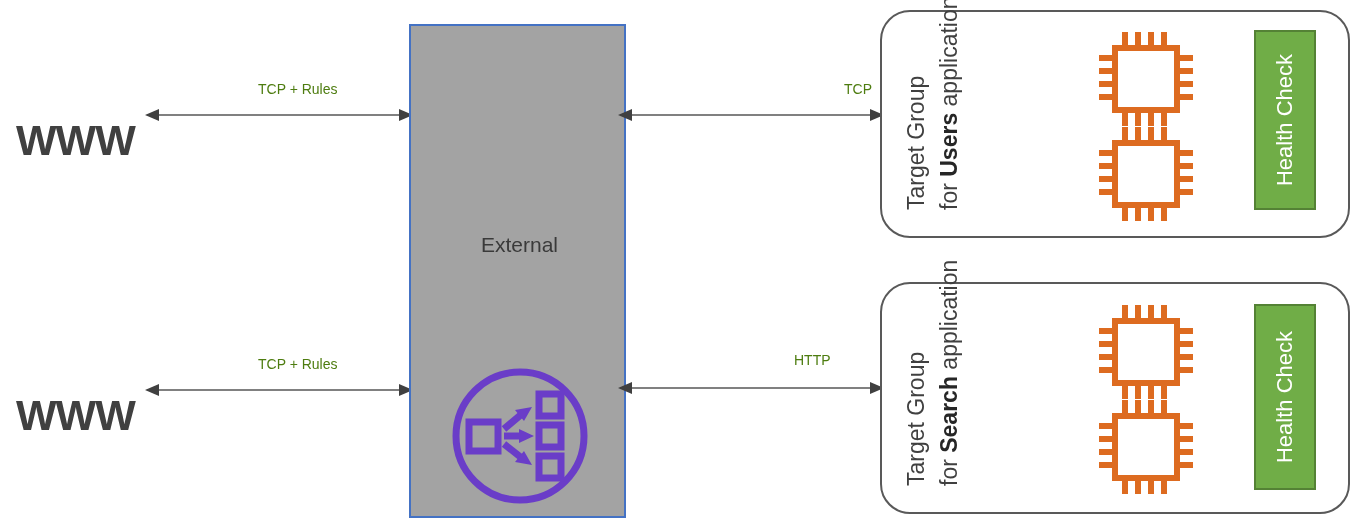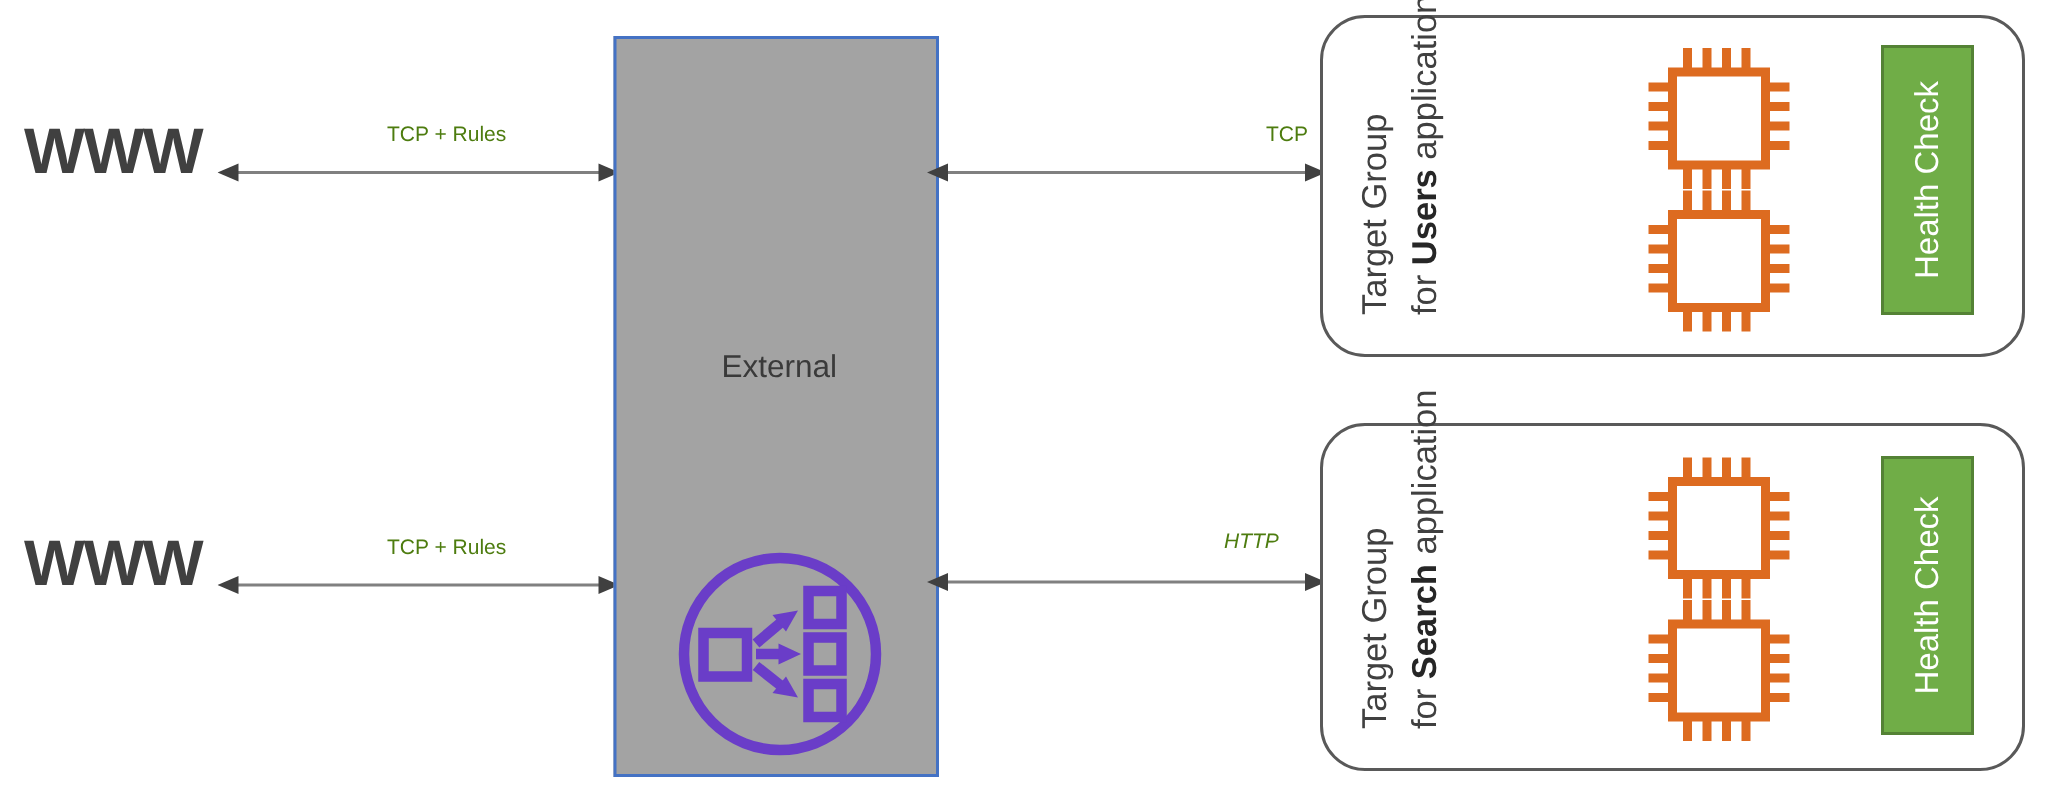--- a/index.html
+++ b/index.html
@@ -20,20 +20,21 @@
 
   
   .www-label {
     position: absolute;
     font-size: 43px;
     font-weight: bold;
     color: #404040;
     letter-spacing: -1px;
     line-height: 1;
     white-space: nowrap;
+    margin-top: 39px;
   }
 
   
   .connector {
     position: absolute;
     height: 40px;
   }
   .conn-label {
     position: absolute;
     font-size: 14px;
@@ -163,21 +164,21 @@
     </div>
   </div>
 
   <div class="conn-label" style="left:844px; top:82px;">TCP</div>
   <svg class="connector" style="left:618px; top:95px; width:268px;" viewBox="0 0 268 40">
     <line x1="10" y1="20" x2="258" y2="20" stroke="#808080" stroke-width="2"></line>
     <polygon points="0,20 14,14 14,26" fill="#404040"></polygon>
     <polygon points="266,20 252,14 252,26" fill="#404040"></polygon>
   </svg>
 
-  <div class="conn-label" style="left:816px; top:353px;font-style:italic;">HTTP</div>
+  <div class="conn-label" style="left:794px; top:353px;">HTTP</div>
   <svg class="connector" style="left:618px; top:368px; width:268px;" viewBox="0 0 268 40">
     <line x1="10" y1="20" x2="258" y2="20" stroke="#808080" stroke-width="2"></line>
     <polygon points="0,20 14,14 14,26" fill="#404040"></polygon>
     <polygon points="266,20 252,14 252,26" fill="#404040"></polygon>
   </svg>
 
   <div class="target-group" style="left:880px; top:10px; width:470px; height:228px;">
 
     <div class="tg-caption" style="left:18px; top:198px;">
       <div>Target Group</div>

